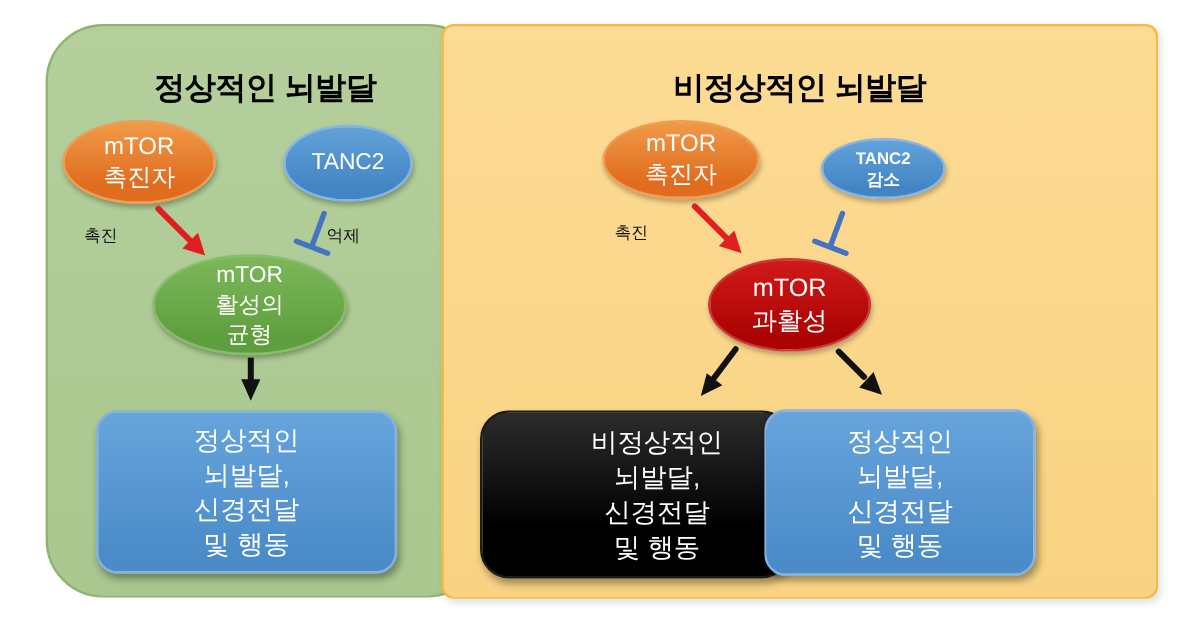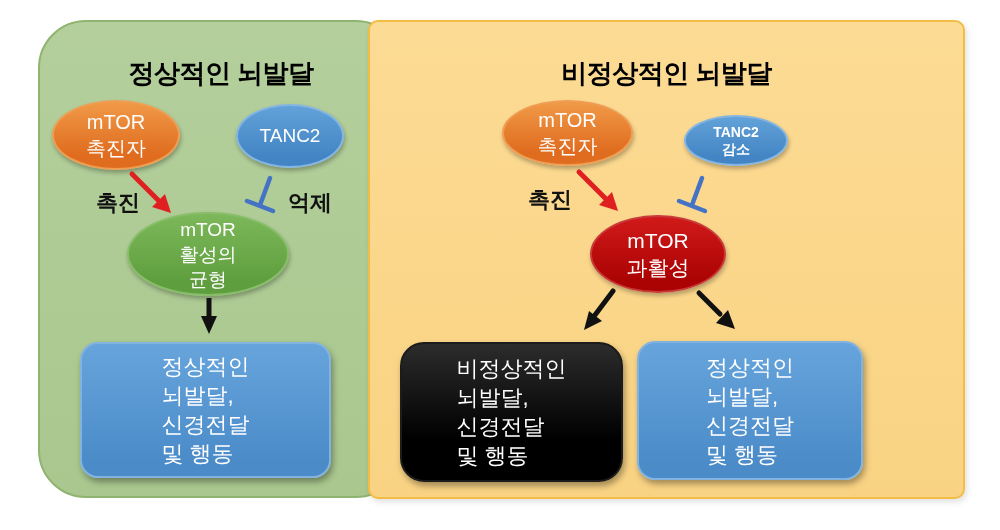--- a/index.html
+++ b/index.html
@@ -53,27 +53,27 @@
     background: linear-gradient(180deg, #7cb85a 0%, #5f9e3e 85%);
     border: 2px solid #87bd68;
     font-size: 19px; line-height: 25px;
   }
   .ellipse.red {
     background: linear-gradient(180deg, #d11a1a 0%, #ab0303 85%);
     border: 2px solid #c93a3a;
     font-size: 21px; line-height: 27px;
   }
   .label {
-    position: absolute; font-size: 22px; color: #111; text-align: right;
-    white-space: nowrap; font-weight: 700;
+    position: absolute; font-size: 14px; color: #111; text-align: left;
+    white-space: nowrap; font-weight: 400;
   }
   .outcome-box {
     position: absolute;
     display: flex; align-items: center; justify-content: center;
-    color: #fff; white-space: pre-line;
+    text-align: center; color: #fff; white-space: pre-line;
     font-size: 22px; line-height: 29px;
     box-shadow: 2px 4px 6px rgba(0,0,0,0.35);
   }
   .outcome-box.blue {
     background: linear-gradient(180deg, #67a4dc 0%, #4a8bc8 90%);
     border: 2px solid #82b3e0; border-radius: 18px;
   }
   .outcome-box.black {
     background: linear-gradient(180deg, #2c2c2c 0%, #000000 70%);
     border: 2px solid #1c1c1c; border-radius: 24px;
@@ -169,21 +169,21 @@
     <svg class="arrow-svg" style="left:205px; top:263px;" width="50" height="55" viewBox="0 0 50 55">
       <line x1="38" y1="6" x2="20" y2="30" stroke="#111" stroke-width="5" stroke-linecap="round"></line>
       <polygon points="9,45 14,26 27,36" fill="#111"></polygon>
     </svg>
 
     <svg class="arrow-svg" style="left:322px; top:265px;" width="55" height="52" viewBox="0 0 55 52">
       <line x1="7" y1="6" x2="28" y2="27" stroke="#111" stroke-width="5" stroke-linecap="round"></line>
       <polygon points="43,42 24,36 36,23" fill="#111"></polygon>
     </svg>
 
-    <div class="outcome-box black" style="left:30px; top:320px; width:219px; height:136px;">
+    <div class="outcome-box black" style="left:30px; top:320px; width:219px; height:136px;padding-left:36px;">
       <span>비정상적인
 뇌발달,
 신경전달
 및 행동</span>
     </div>
 
     <div class="outcome-box blue" style="left:267px; top:319px; width:222px; height:135px;">
       <span>정상적인
 뇌발달,
 신경전달

